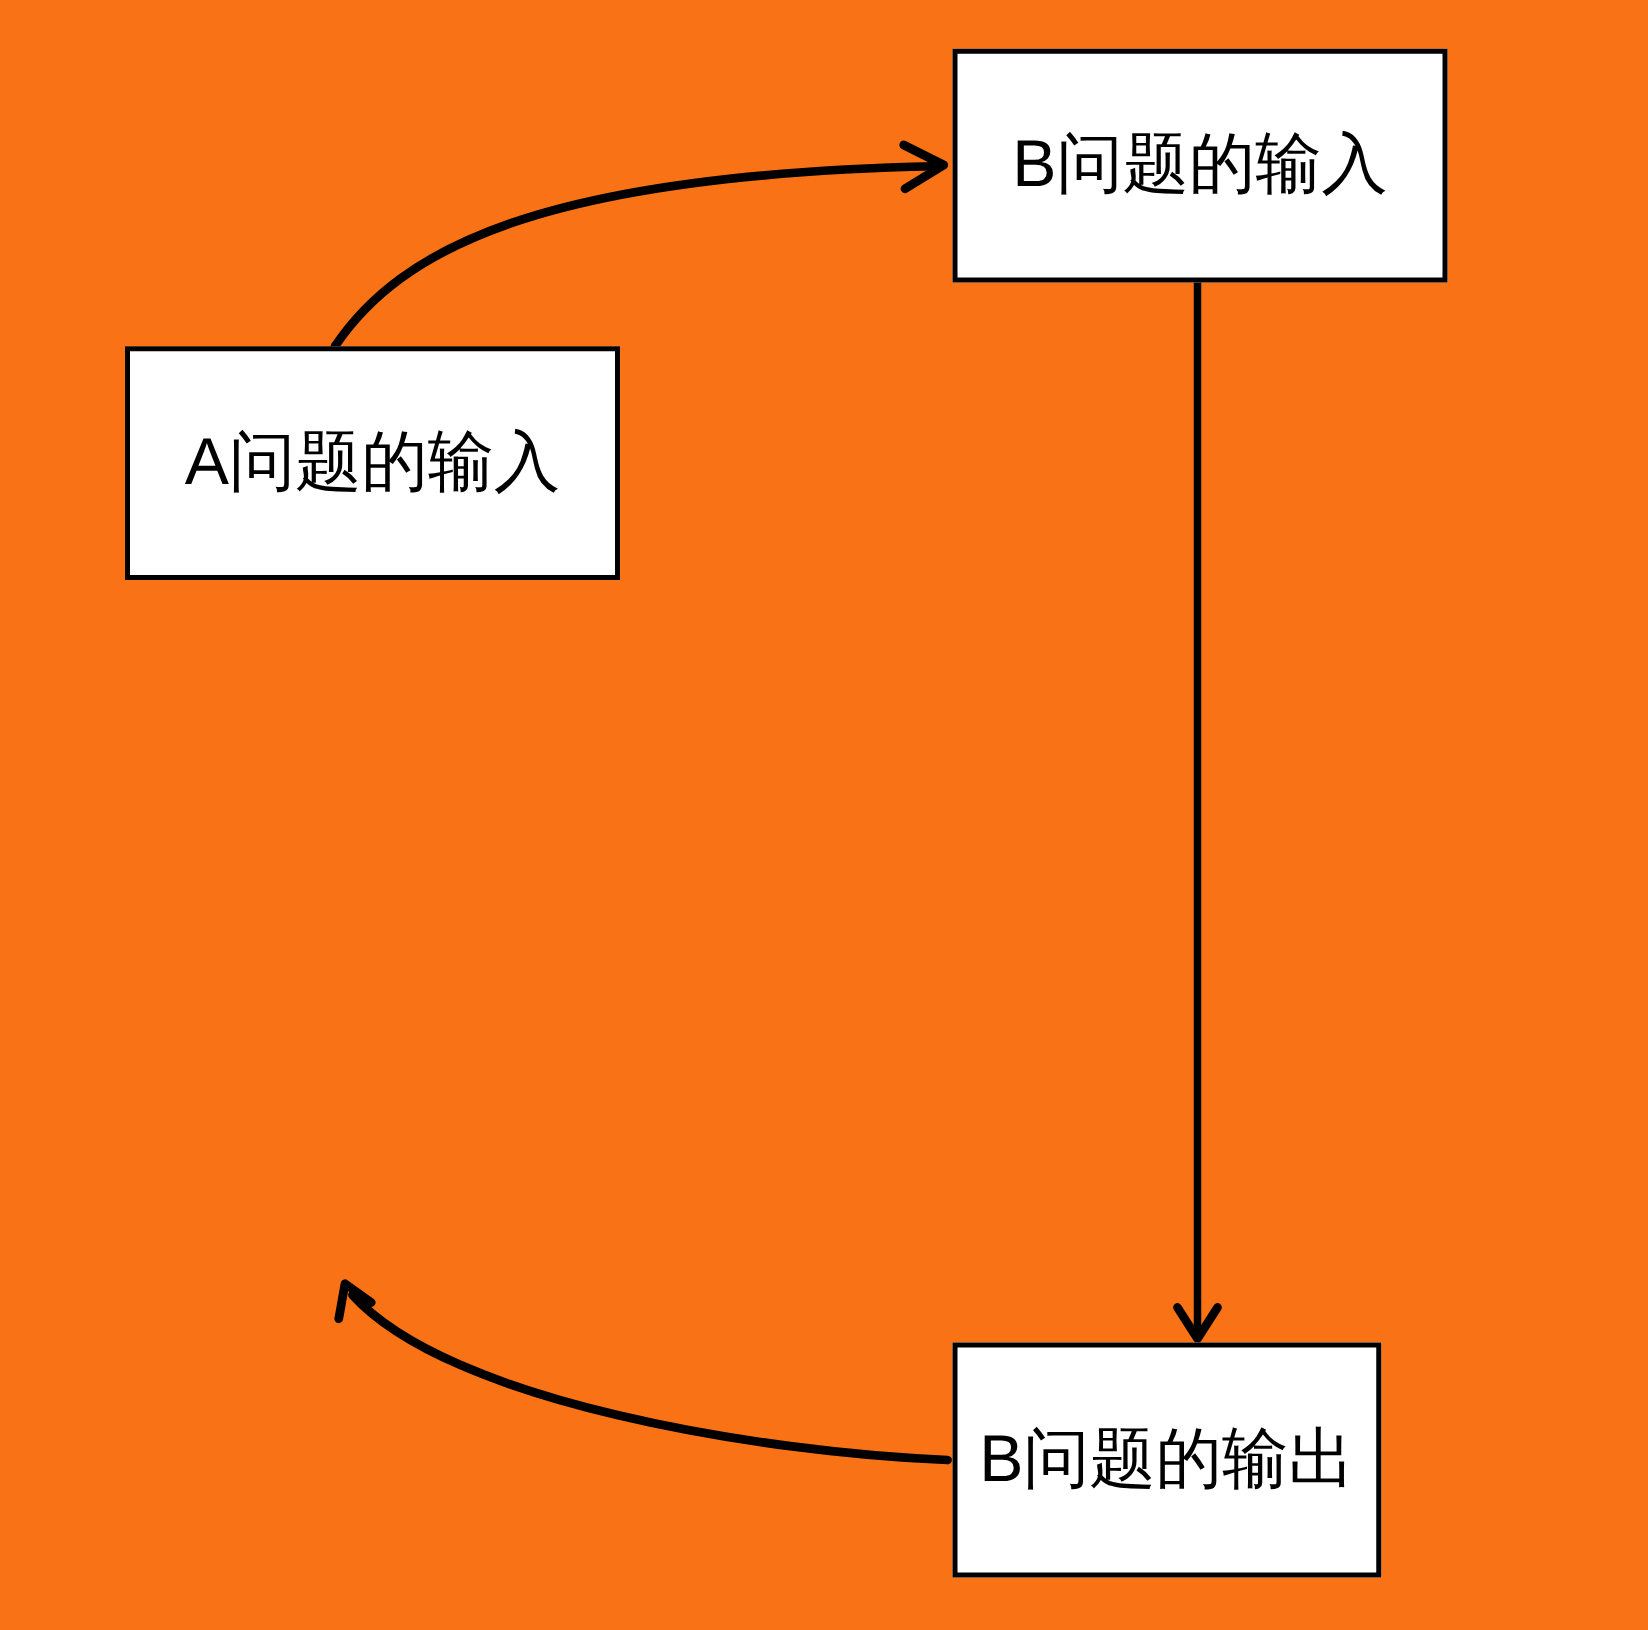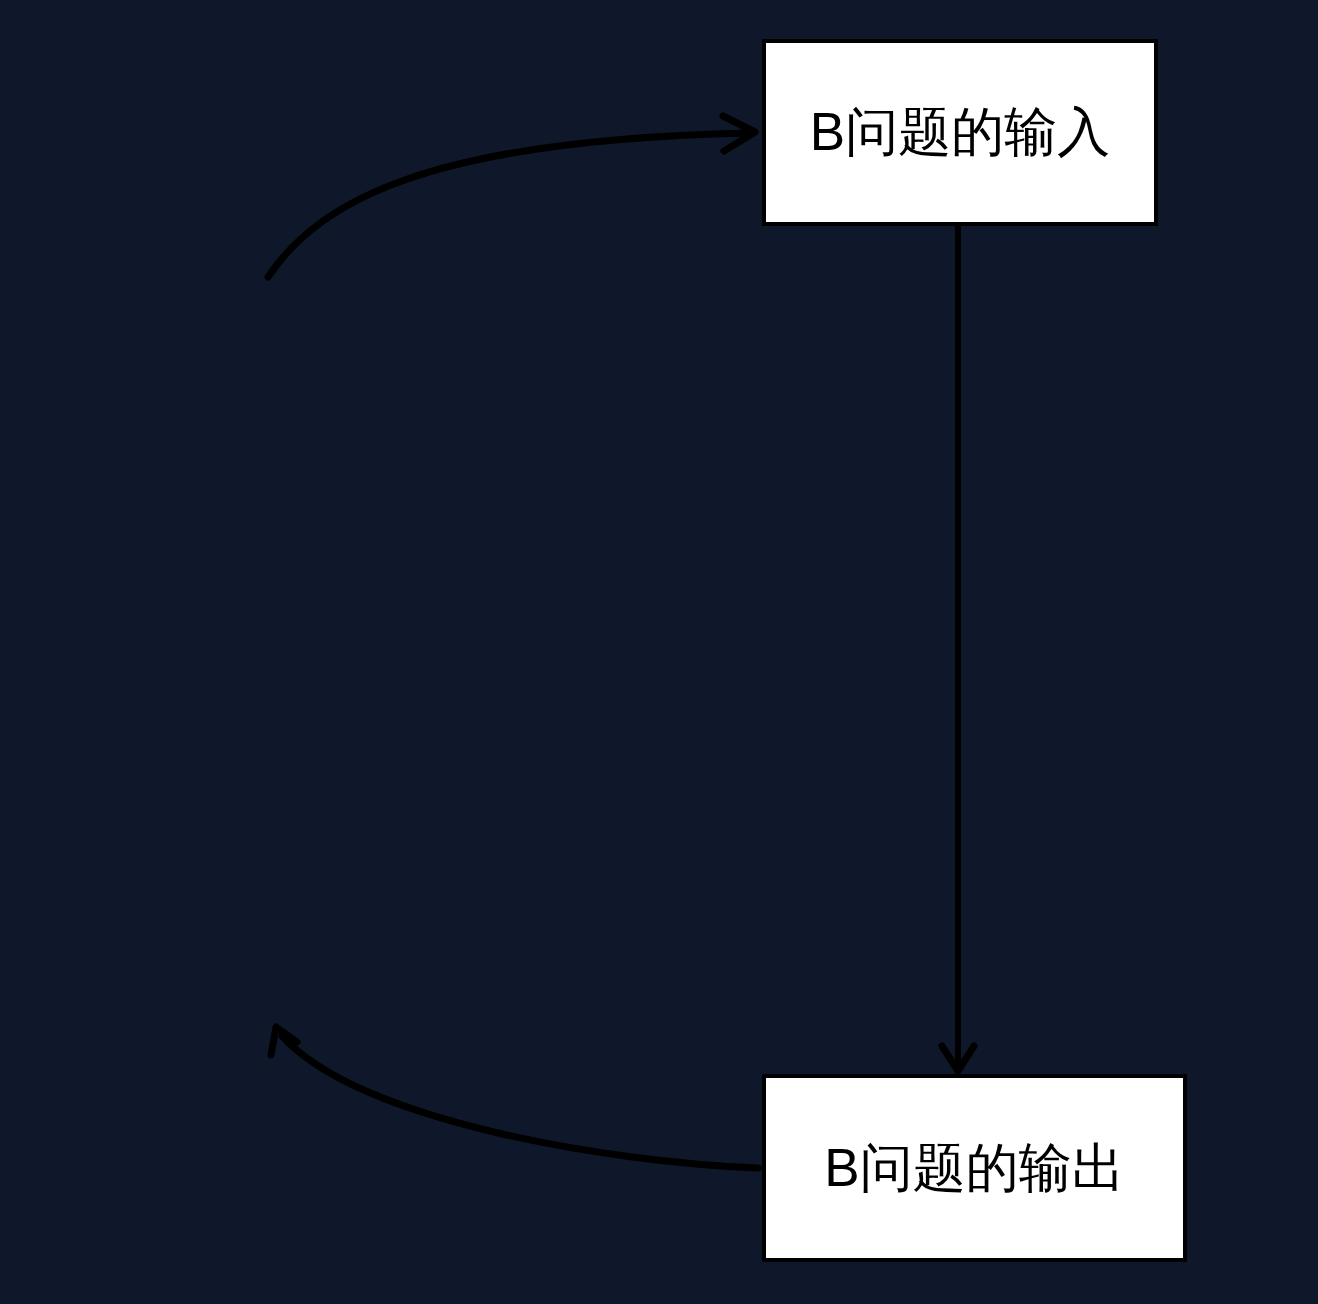--- a/index.html
+++ b/index.html
@@ -4,21 +4,21 @@
 <style>
   html, body {
     margin: 0;
     padding: 0;
     background: #ffffff;
   }
   .canvas {
     position: relative;
     width: 1318px;
     height: 1304px;
-    background: #0f172a;
+    background: #f97316;
     font-family: "Liberation Sans", "DejaVu Sans", sans-serif;
     overflow: hidden;
   }
   .edges-layer {
     position: absolute;
     left: 0;
     top: 0;
     width: 1318px;
     height: 1304px;
     pointer-events: none;
@@ -43,21 +43,21 @@
   }
   .node-label {
     font-size: 53px;
     line-height: 1.1;
     color: #000000;
     white-space: nowrap;
   }
   .node-b-input  { left: 762px; top: 39px;   width: 396px; height: 187px; }
   .node-a-input  { left: 100px; top: 277px;  width: 396px; height: 187px; }
   .node-a-output { left: 100px; top: 836px;  width: 395px; height: 187px; }
-  .node-b-output { left: 762px; top: 1074px; width: 425px; height: 188px; }
+  .node-b-output { left: 762px; top: 1074px; width: 343px; height: 188px; }
 </style>
 </head>
 <body>
 
 <div class="canvas">
 
   <svg class="edges-layer" viewBox="0 0 1318 1304" xmlns="http://www.w3.org/2000/svg">
 
     <g>
       <path class="edge-shaft" d="M 268 277 C 320 200, 430 140, 748 133"></path>
@@ -72,19 +72,22 @@
     <g>
       <path class="edge-shaft" d="M 758 1168 C 610 1162, 360 1122, 282 1036"></path>
       <path class="edge-head" d="M 297 1042 L 276 1027 L 271 1055"></path>
     </g>
   </svg>
 
   <div class="node node-b-input">
     <span class="node-label">B问题的输入</span>
   </div>
 
+  <div class="node node-a-input">
+    <span class="node-label">A问题的输入</span>
+  </div>
 
 
   <div class="node node-b-output">
     <span class="node-label">B问题的输出</span>
   </div>
 
 </div>
 
 </body></html>

